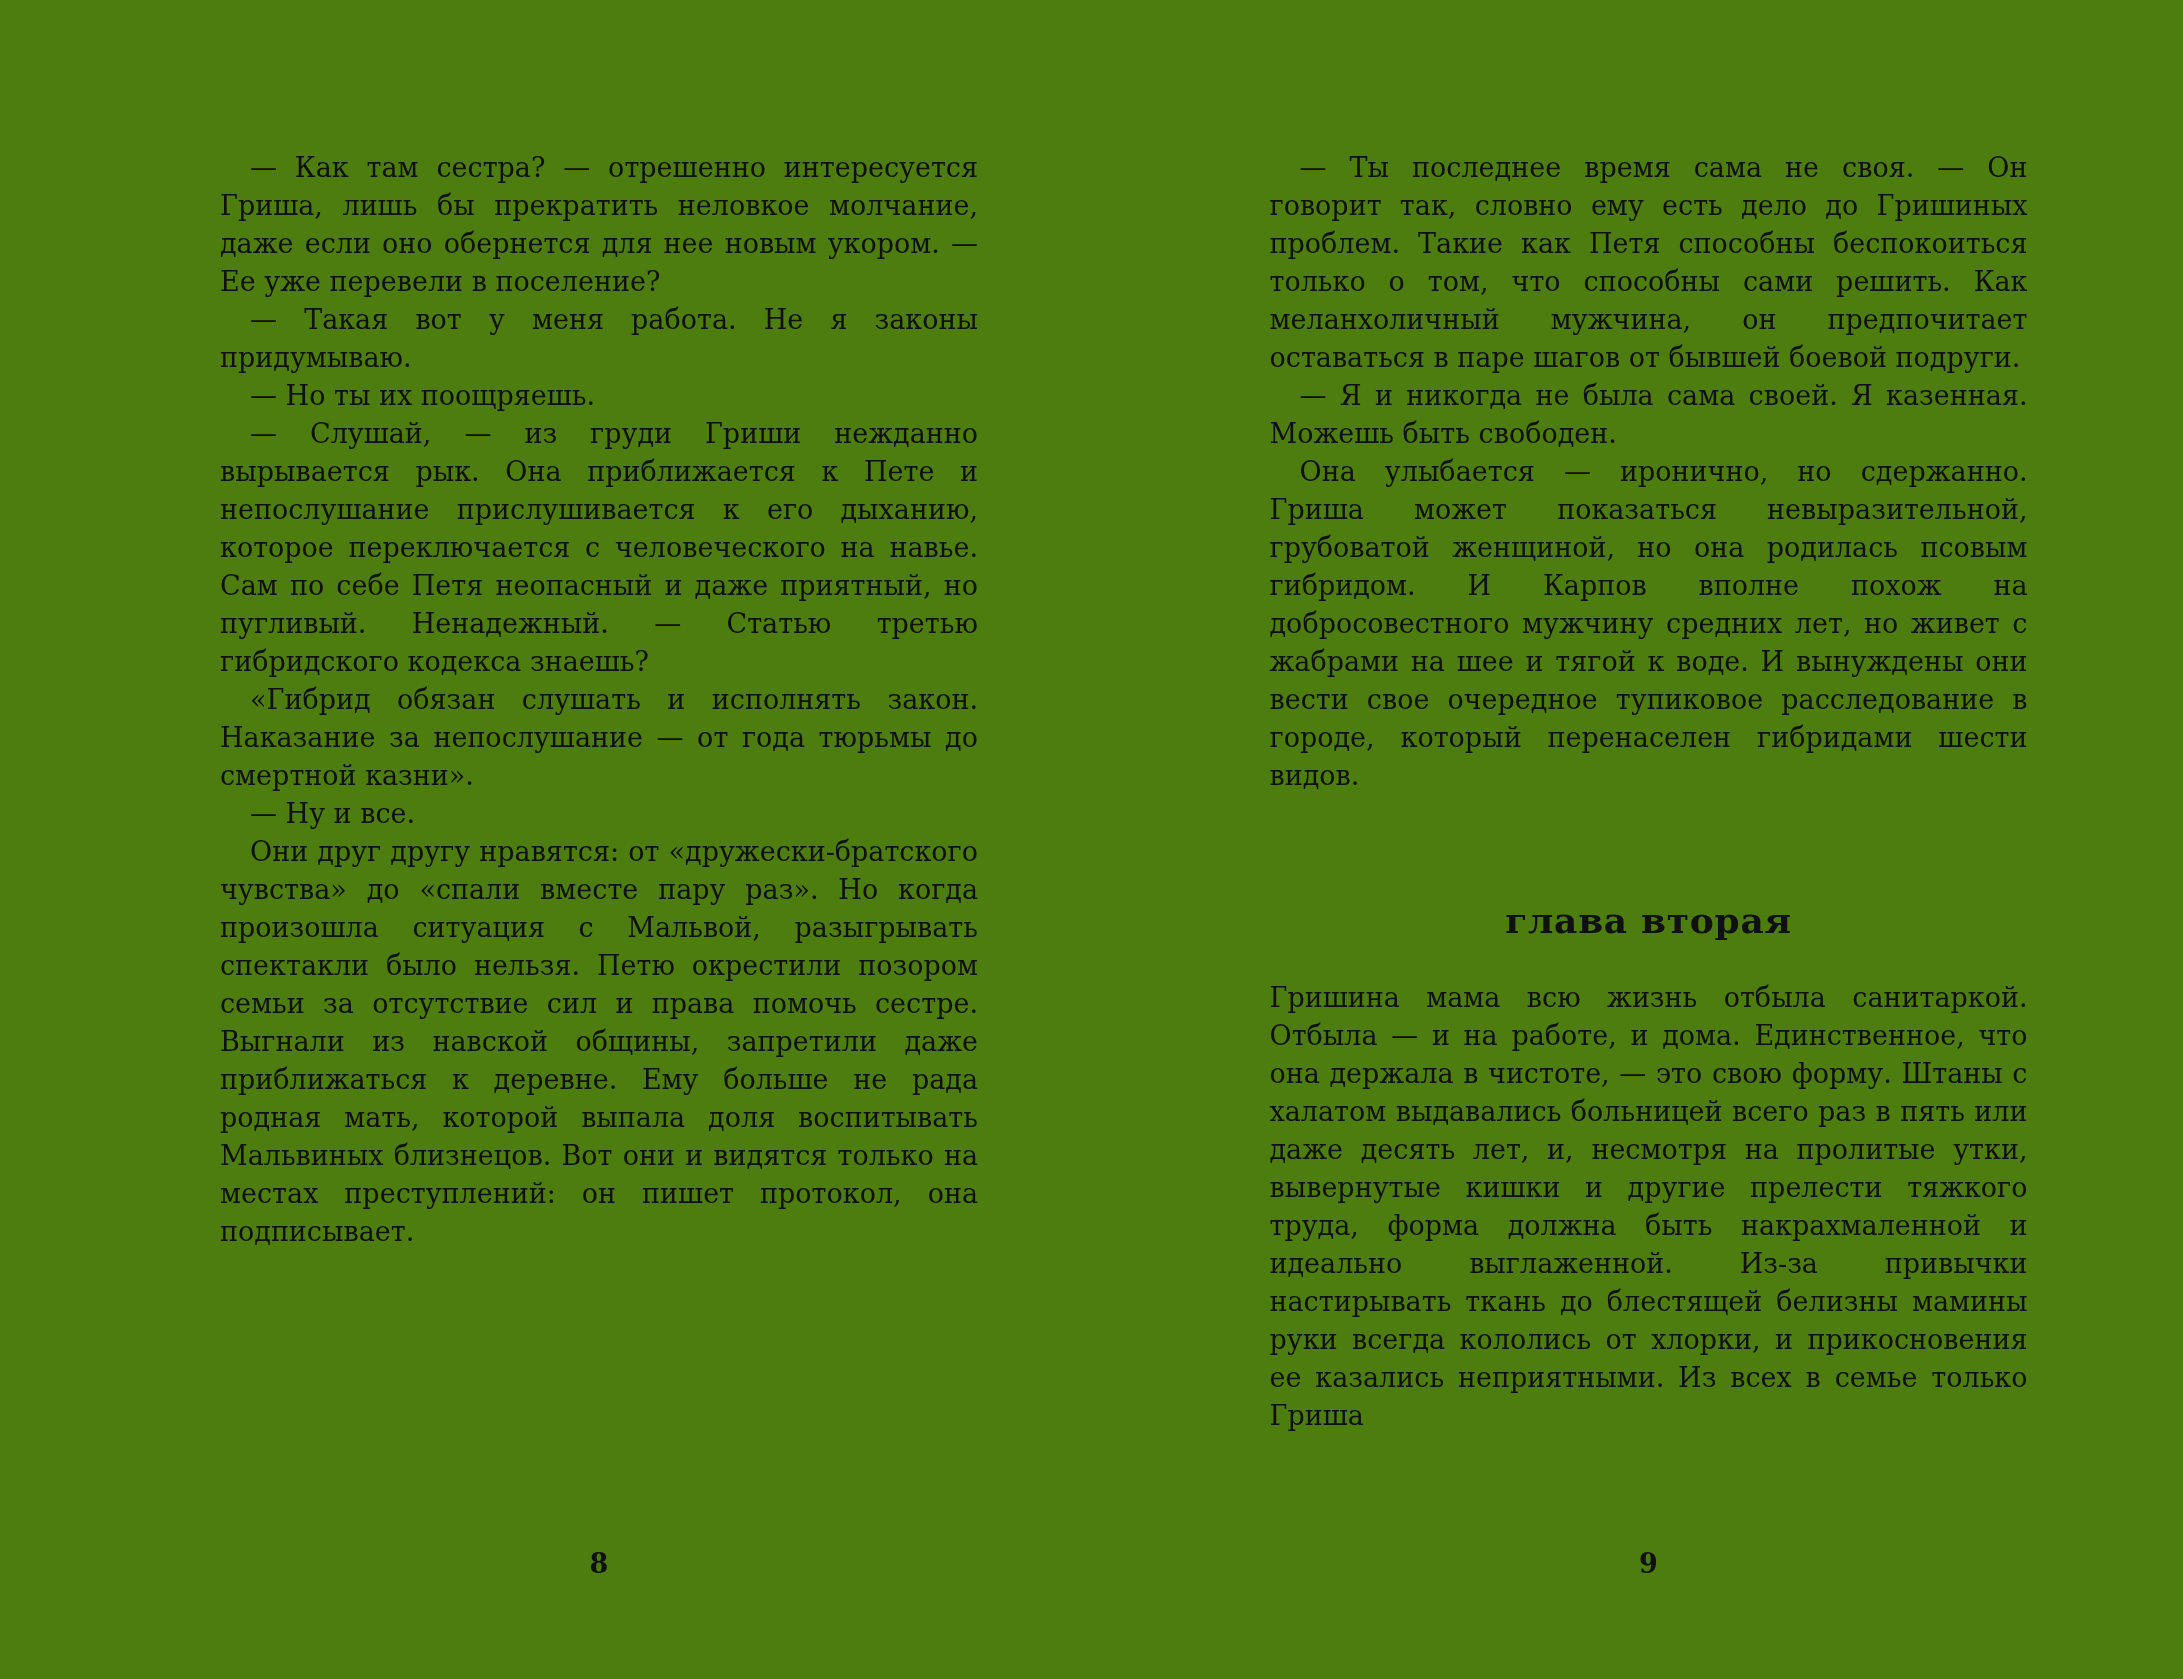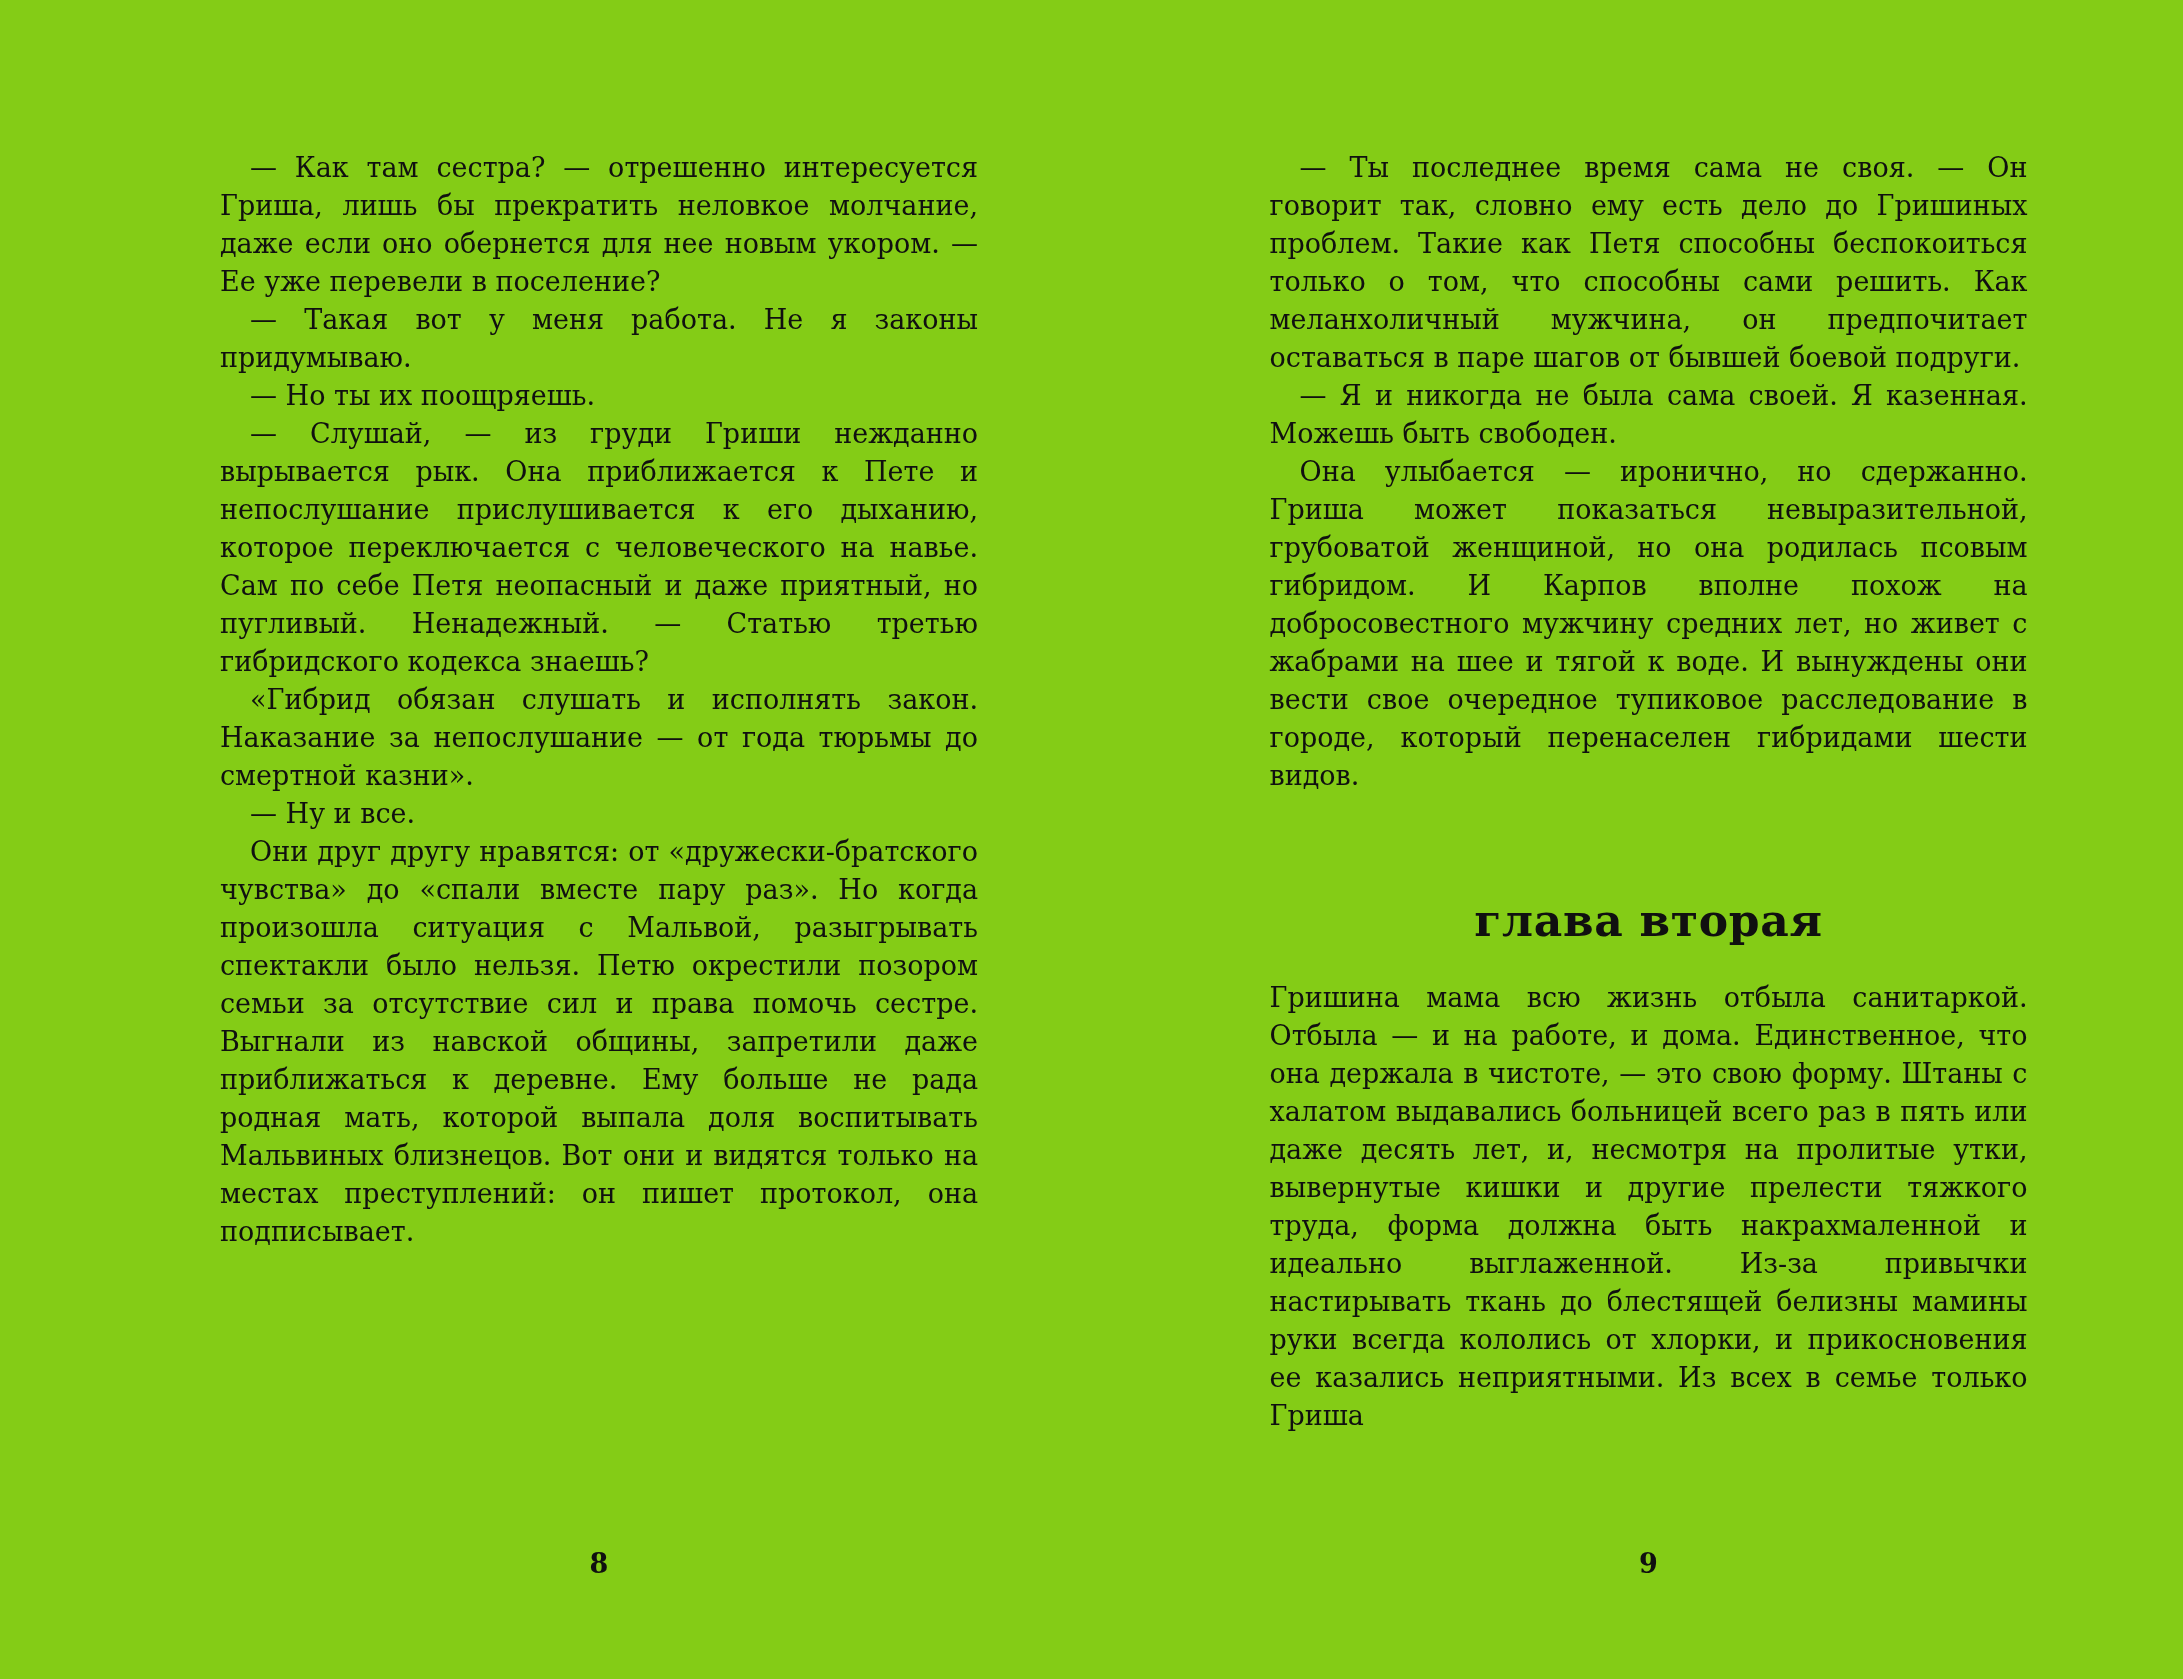--- a/index.html
+++ b/index.html
@@ -11,21 +11,21 @@
   body {
     width: 2183px;
     height: 1679px;
     font-family: "DejaVu Serif", "Liberation Serif", serif;
     color: #101010;
   }
   .spread {
     display: flex;
     width: 2183px;
     height: 1679px;
-    background: #84cc16;
+    background: #4d7c0f;
   }
   .page {
     position: relative;
     flex: 1 1 50%;
     height: 100%;
     box-sizing: border-box;
   }
   .text-block {
     position: absolute;
     top: 149px;
@@ -41,21 +41,21 @@
   .text-block p {
     margin: 0;
     padding: 0;
     text-indent: 30px;
   }
   .text-block p.no-indent {
     text-indent: 0;
   }
   .chapter-heading {
     font-weight: bold;
-    font-size: 44px;
+    font-size: 36px;
     line-height: 43px;
     text-align: center;
     margin: 104px 0 37px 0;
     letter-spacing: 0.7px;
   }
   .page-number {
     position: absolute;
     top: 1548px;
     width: 758px;
     text-align: center;

